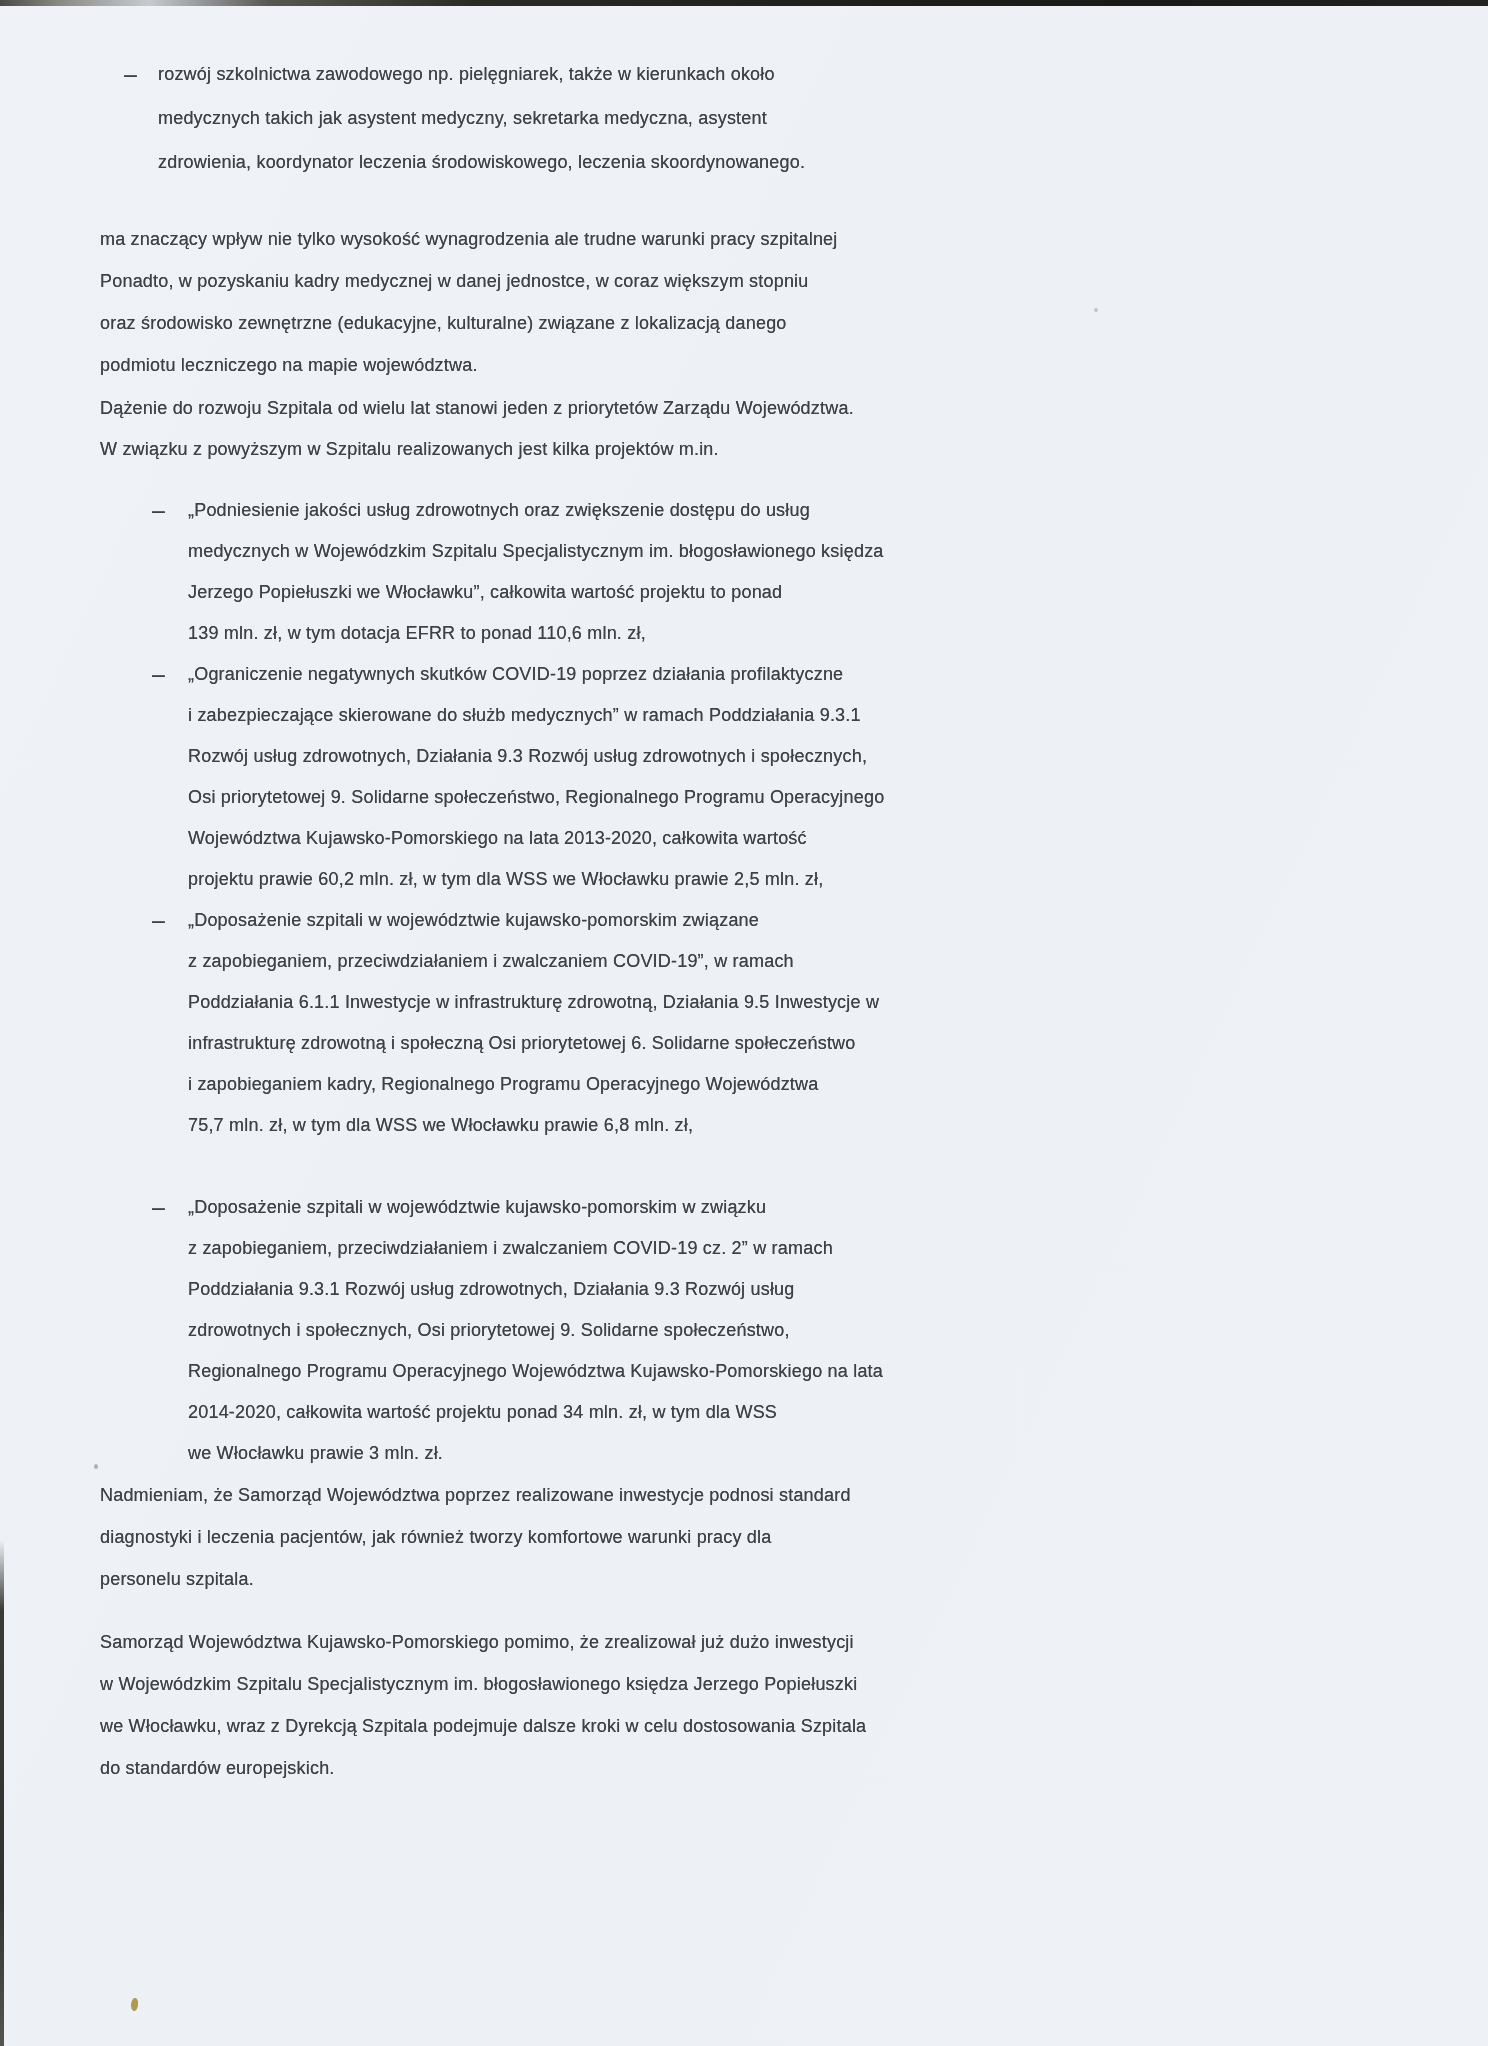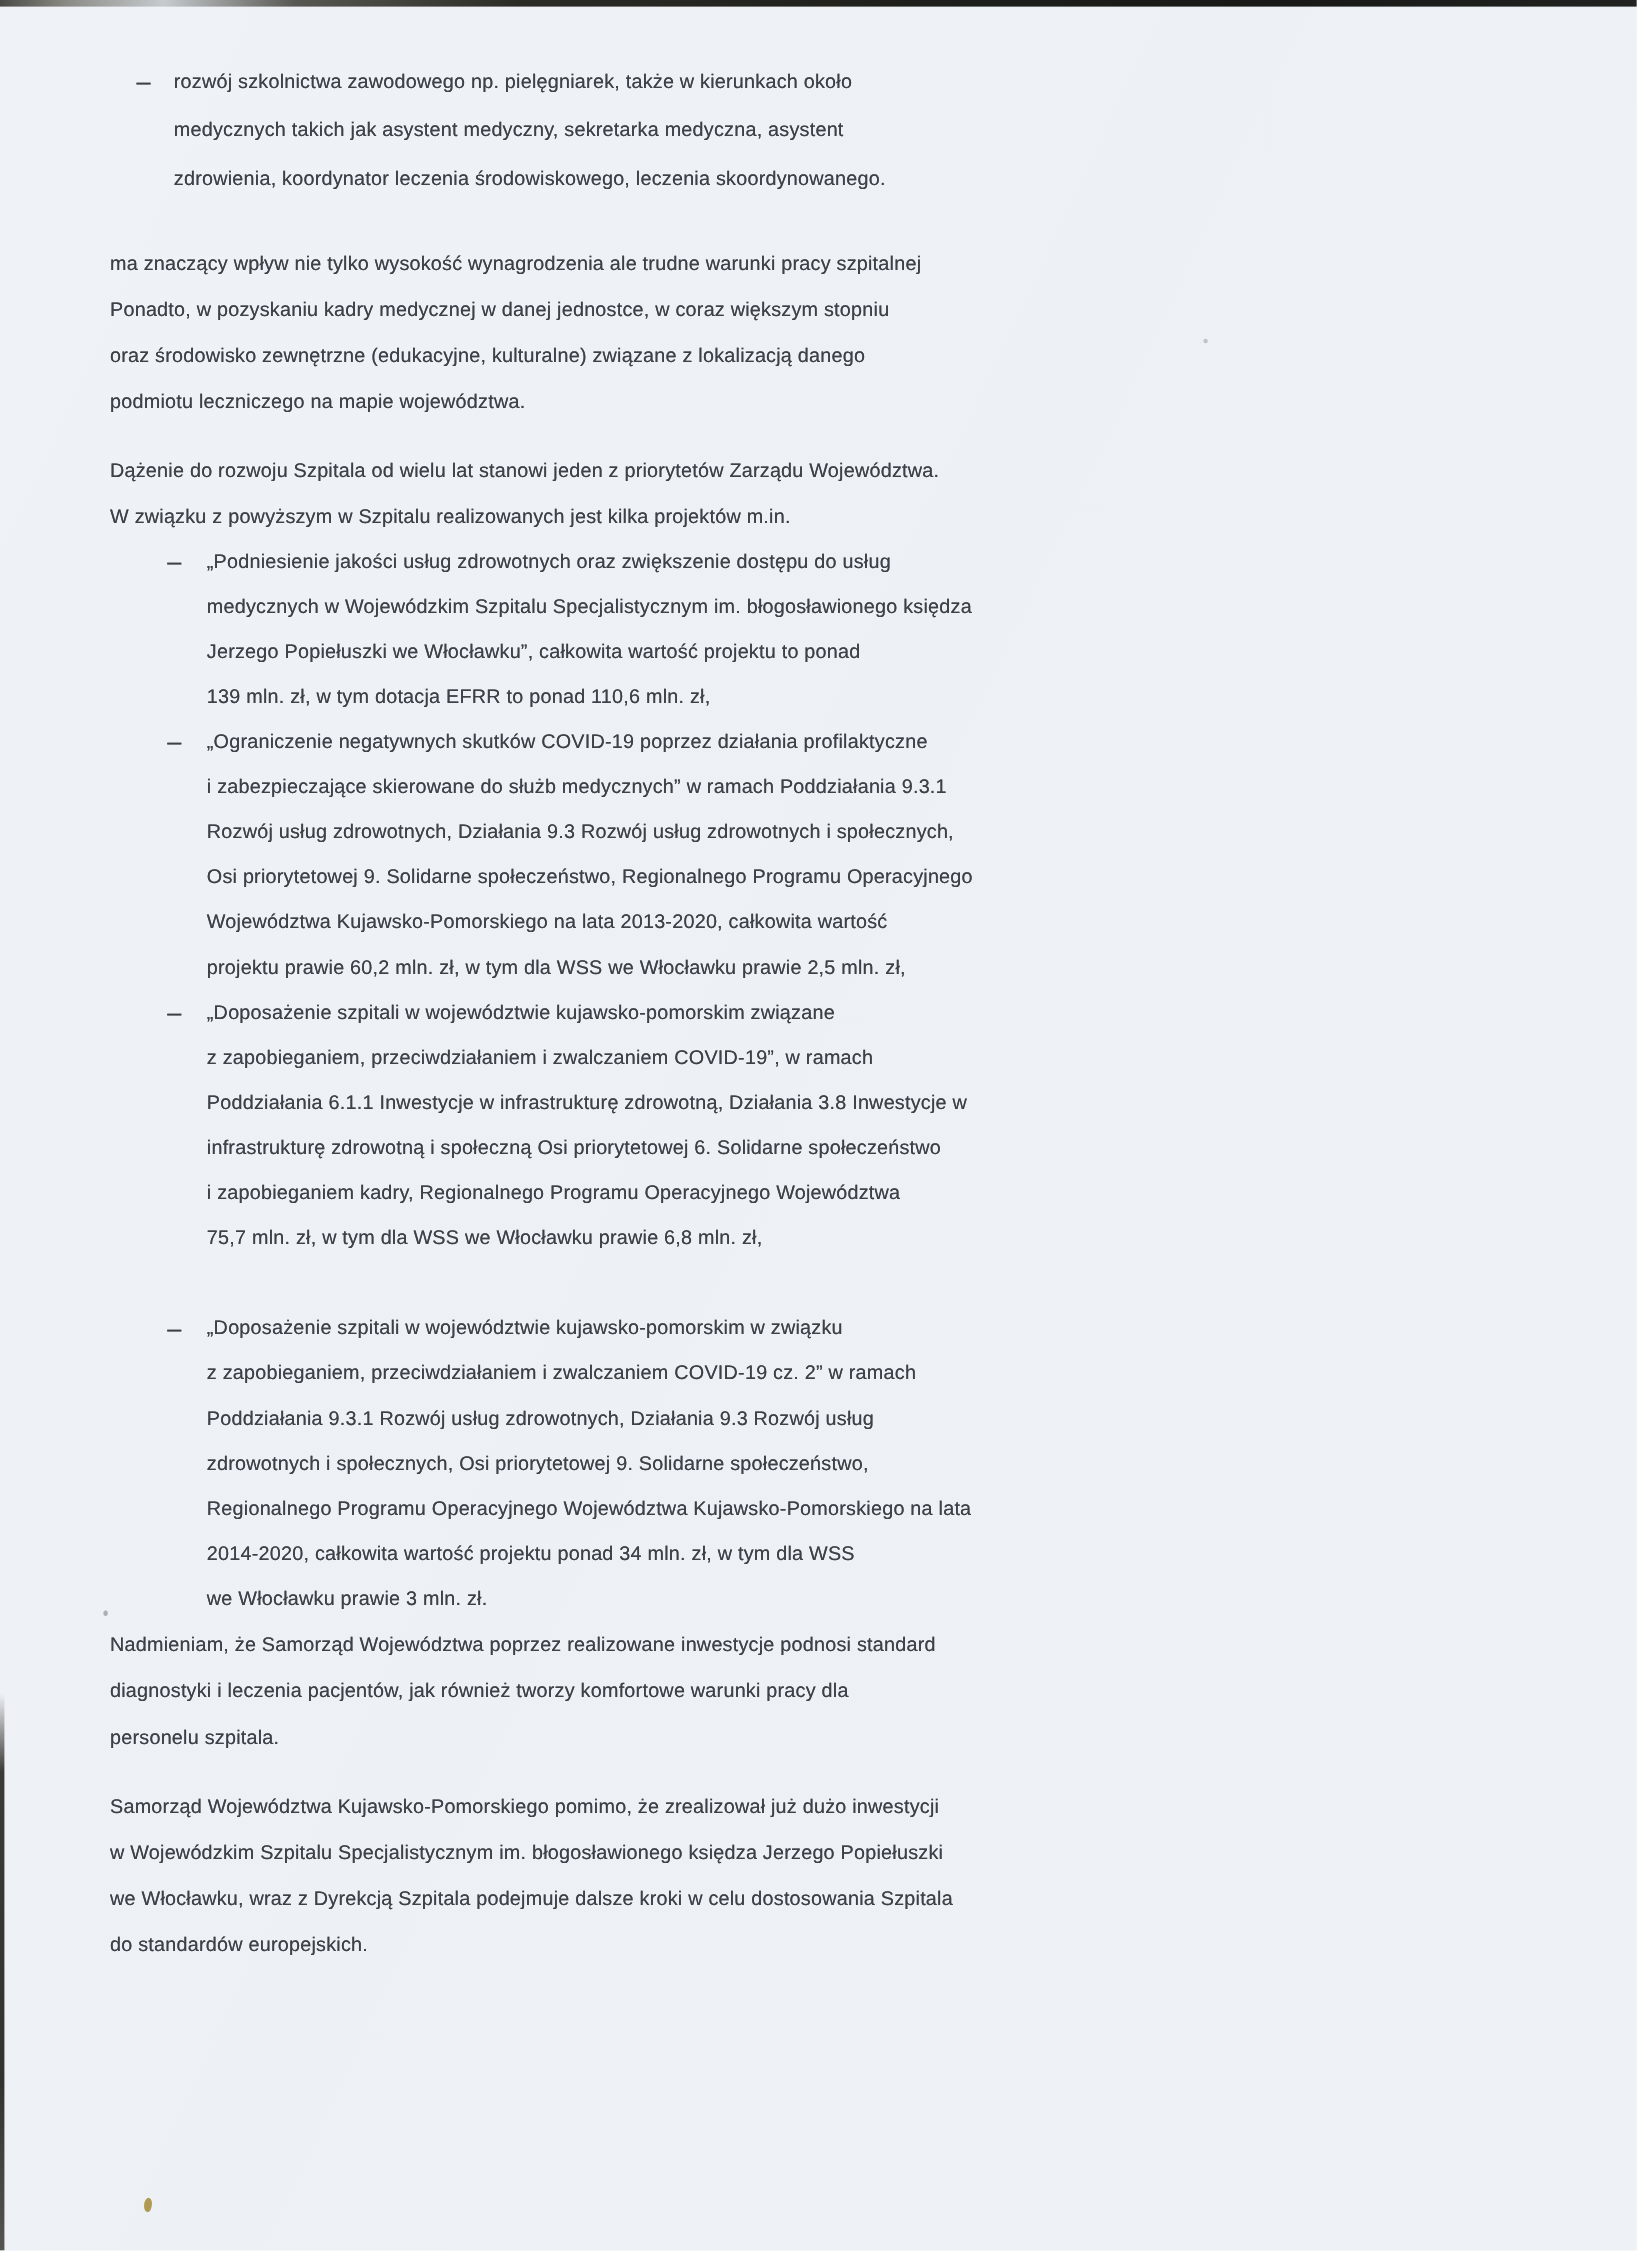--- a/index.html
+++ b/index.html
@@ -47,21 +47,21 @@
     <div class="line">zdrowienia, koordynator leczenia środowiskowego, leczenia skoordynowanego.</div>
   </div>
 
   <div class="block lh42" style="left:100px;top:218px;">
     <div class="line">ma znaczący wpływ nie tylko wysokość wynagrodzenia ale trudne warunki pracy szpitalnej</div>
     <div class="line">Ponadto, w pozyskaniu kadry medycznej w danej jednostce, w coraz większym stopniu</div>
     <div class="line">oraz środowisko zewnętrzne (edukacyjne, kulturalne) związane z lokalizacją danego</div>
     <div class="line">podmiotu leczniczego na mapie województwa.</div>
   </div>
 
-  <div class="block lh41" style="left:100px;top:408px;">
+  <div class="block lh41" style="left:100px;top:388px;">
     <div class="line">Dążenie do rozwoju Szpitala od wielu lat stanowi jeden z priorytetów Zarządu Województwa.</div>
     <div class="line">W związku z powyższym w Szpitalu realizowanych jest kilka projektów m.in.</div>
   </div>
 
   <div class="marker" style="left:152px;top:490px;line-height:41px;">–</div>
   <div class="block lh41" style="left:188px;top:490px;">
     <div class="line">„Podniesienie jakości usług zdrowotnych oraz zwiększenie dostępu do usług</div>
     <div class="line">medycznych w Wojewódzkim Szpitalu Specjalistycznym im. błogosławionego księdza</div>
     <div class="line">Jerzego Popiełuszki we Włocławku”, całkowita wartość projektu to ponad</div>
     <div class="line">139 mln. zł, w tym dotacja EFRR to ponad 110,6 mln. zł,</div>
@@ -74,21 +74,21 @@
     <div class="line">Rozwój usług zdrowotnych, Działania 9.3 Rozwój usług zdrowotnych i społecznych,</div>
     <div class="line">Osi priorytetowej 9. Solidarne społeczeństwo, Regionalnego Programu Operacyjnego</div>
     <div class="line">Województwa Kujawsko-Pomorskiego na lata 2013-2020, całkowita wartość</div>
     <div class="line">projektu prawie 60,2 mln. zł, w tym dla WSS we Włocławku prawie 2,5 mln. zł,</div>
   </div>
 
   <div class="marker" style="left:152px;top:900px;line-height:41px;">–</div>
   <div class="block lh41" style="left:188px;top:900px;">
     <div class="line">„Doposażenie szpitali w województwie kujawsko-pomorskim związane</div>
     <div class="line">z zapobieganiem, przeciwdziałaniem i zwalczaniem COVID-19”, w ramach</div>
-    <div class="line">Poddziałania 6.1.1 Inwestycje w infrastrukturę zdrowotną, Działania 3.8 Inwestycje w</div>
+    <div class="line">Poddziałania 6.1.1 Inwestycje w infrastrukturę zdrowotną, Działania 9.5 Inwestycje w</div>
     <div class="line">infrastrukturę zdrowotną i społeczną Osi priorytetowej 6. Solidarne społeczeństwo</div>
     <div class="line">i zapobieganiem kadry, Regionalnego Programu Operacyjnego Województwa</div>
     <div class="line">75,7 mln. zł, w tym dla WSS we Włocławku prawie 6,8 mln. zł,</div>
   </div>
 
   <div class="marker" style="left:152px;top:1187px;line-height:41px;">–</div>
   <div class="block lh41" style="left:188px;top:1187px;">
     <div class="line">„Doposażenie szpitali w województwie kujawsko-pomorskim w związku</div>
     <div class="line">z zapobieganiem, przeciwdziałaniem i zwalczaniem COVID-19 cz. 2” w ramach</div>
     <div class="line">Poddziałania 9.3.1 Rozwój usług zdrowotnych, Działania 9.3 Rozwój usług</div>

